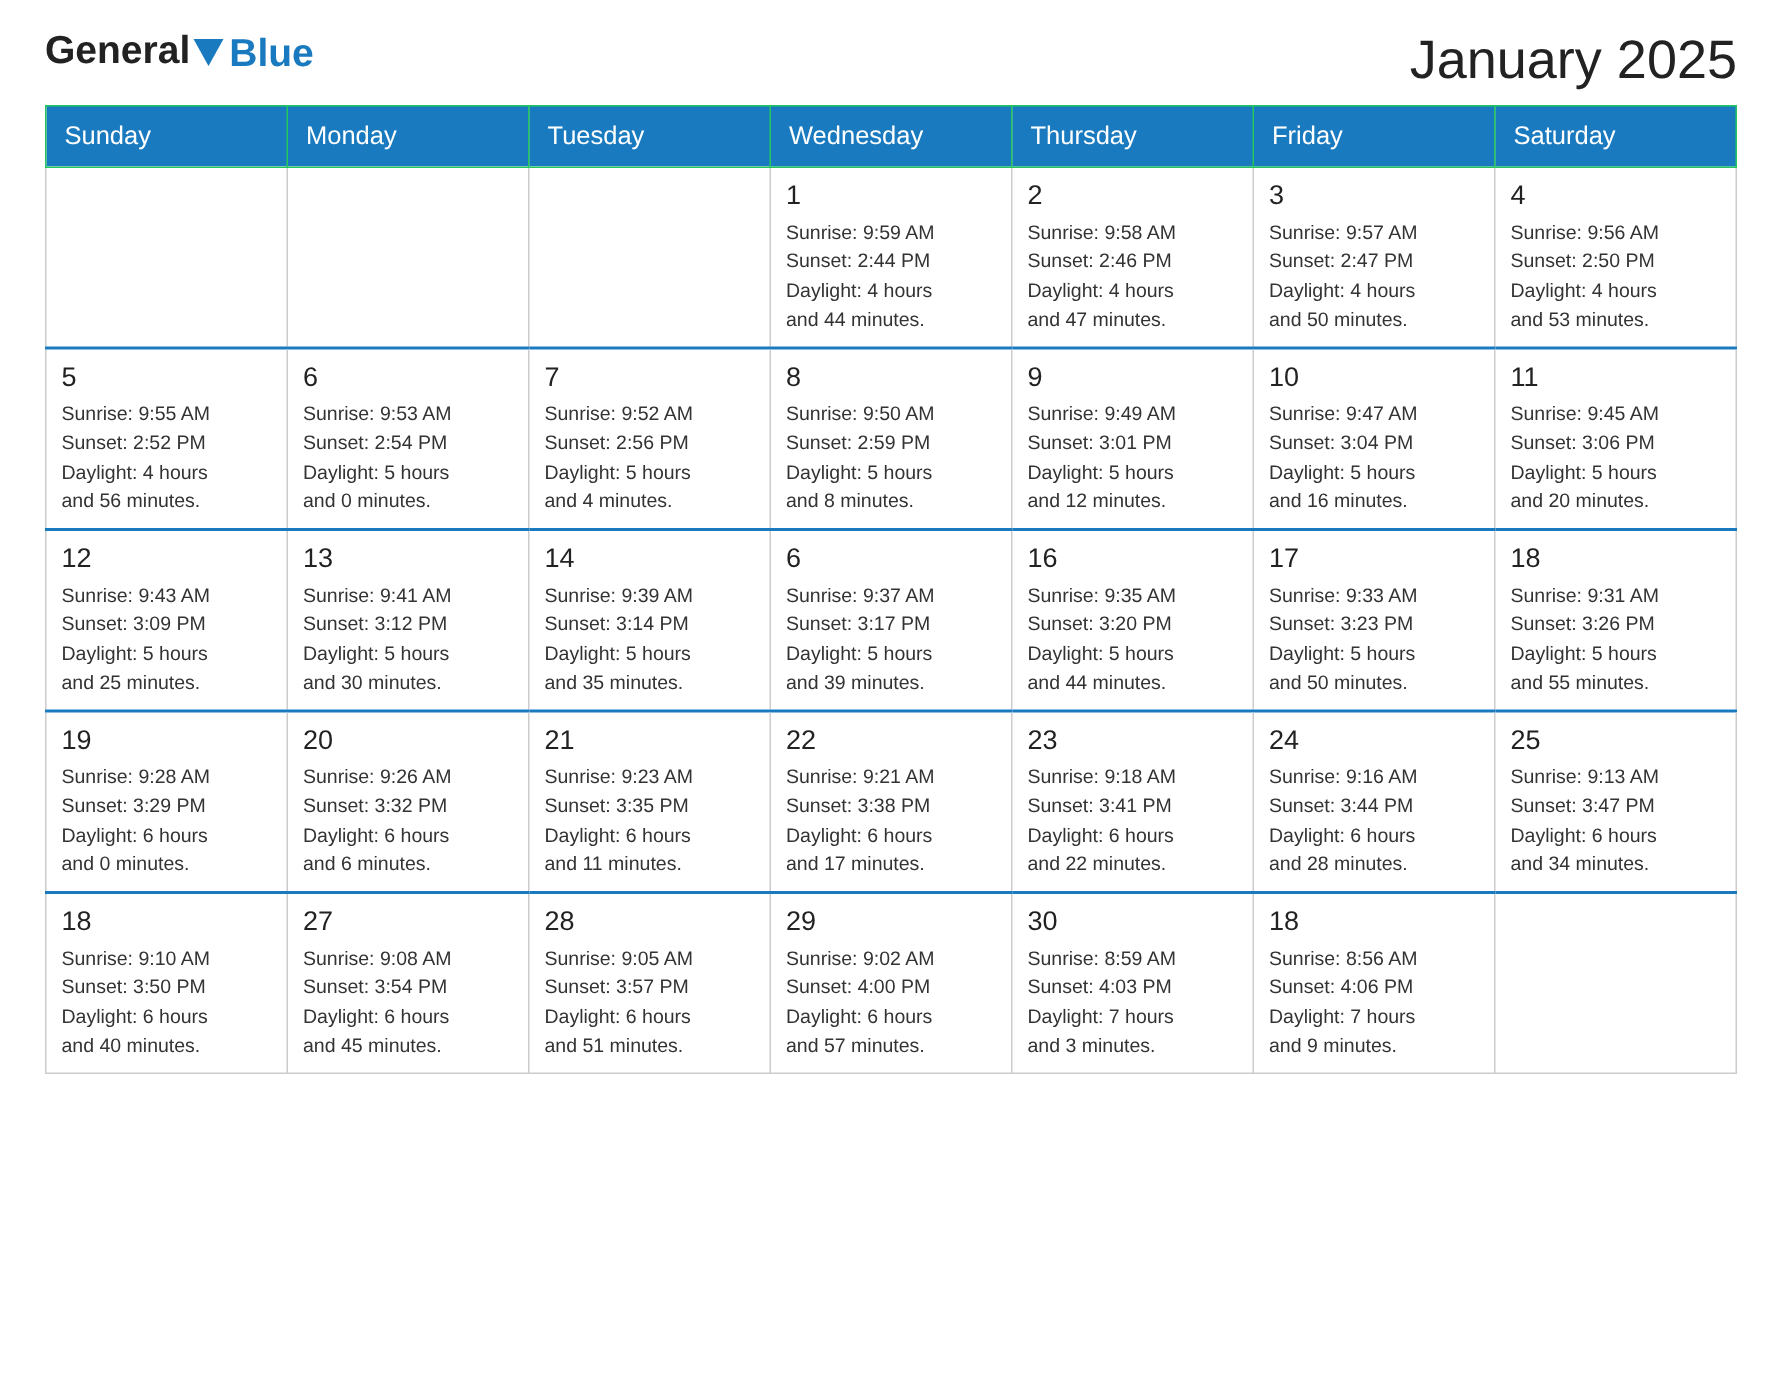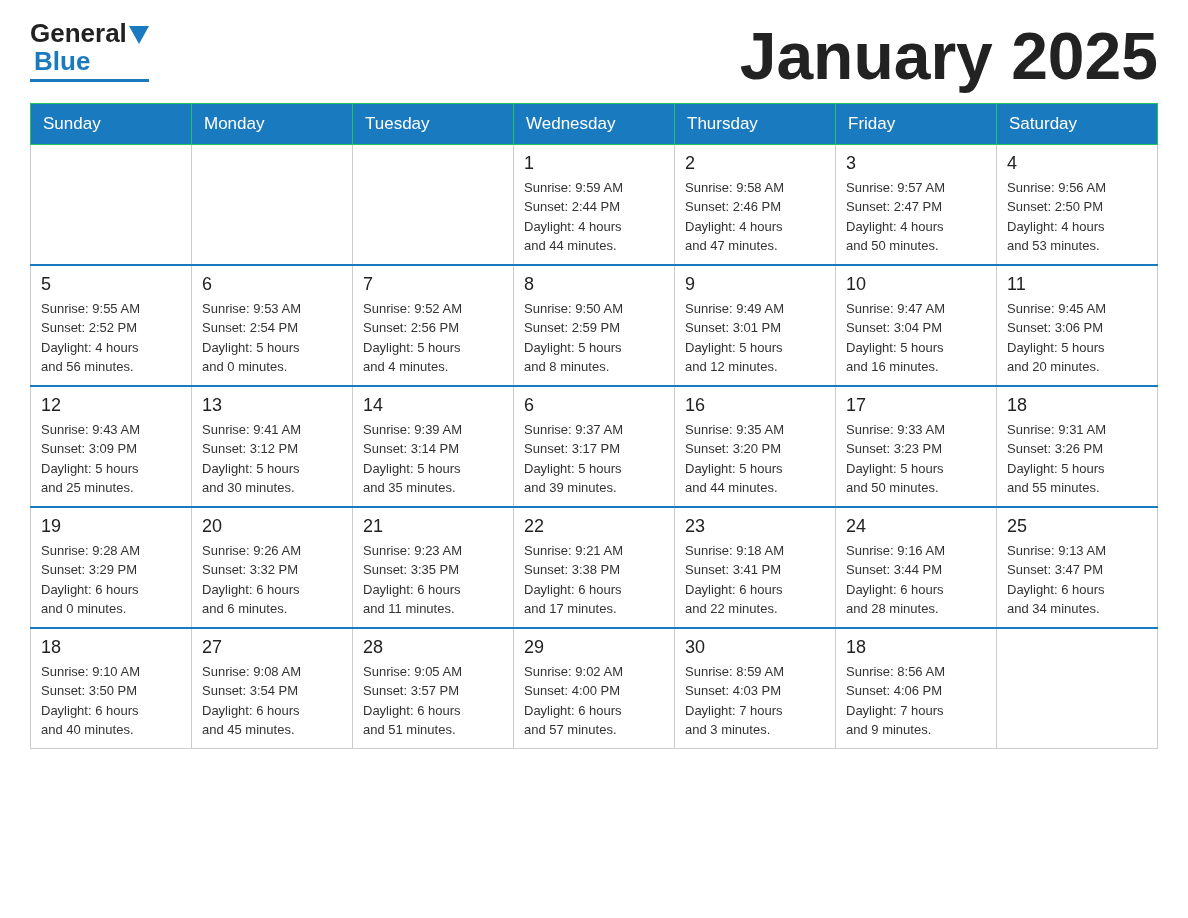--- a/index.html
+++ b/index.html
@@ -11,21 +11,21 @@
       padding: 20px 30px;
     }
     .header-area {
       display: flex;
       justify-content: space-between;
       align-items: flex-start;
       margin-bottom: 10px;
     }
     .logo-area {
       display: flex;
-      flex-direction: column;
+      flex-direction: row;
       align-items: flex-start;
     }
     .logo-text {
       display: flex;
       align-items: flex-end;
       font-size: 26px;
       font-weight: bold;
       color: #222;
       line-height: 1;
     }
@@ -44,22 +44,22 @@
     .logo-line {
       width: 100%;
       height: 3px;
       background: #1a7abf;
       margin-top: 2px;
     }
     .title-area {
       text-align: right;
     }
     .month-title {
-      font-size: 66px;
-      font-weight: bold;
+      font-size: 36px;
+      font-weight: normal;
       color: #222;
       line-height: 1.1;
     }
     .location-title {
       font-size: 22px;
       color: #444;
       margin-top: 4px;
     }
     .calendar-table {
       width: 100%;

